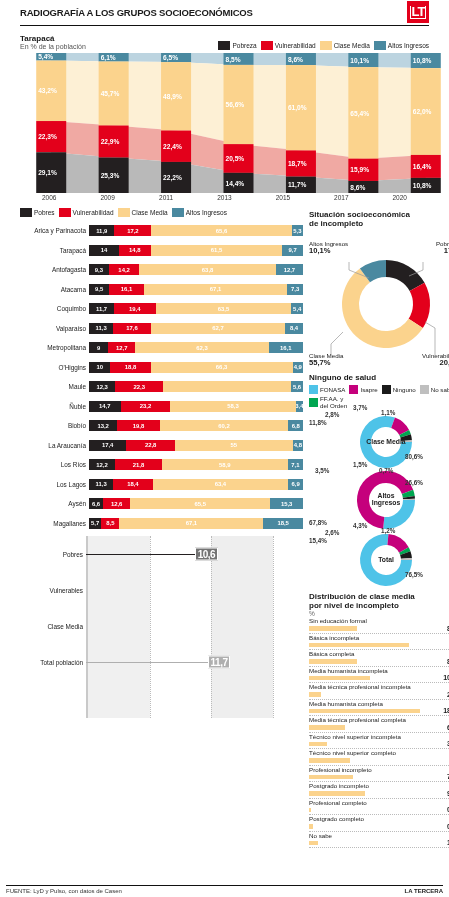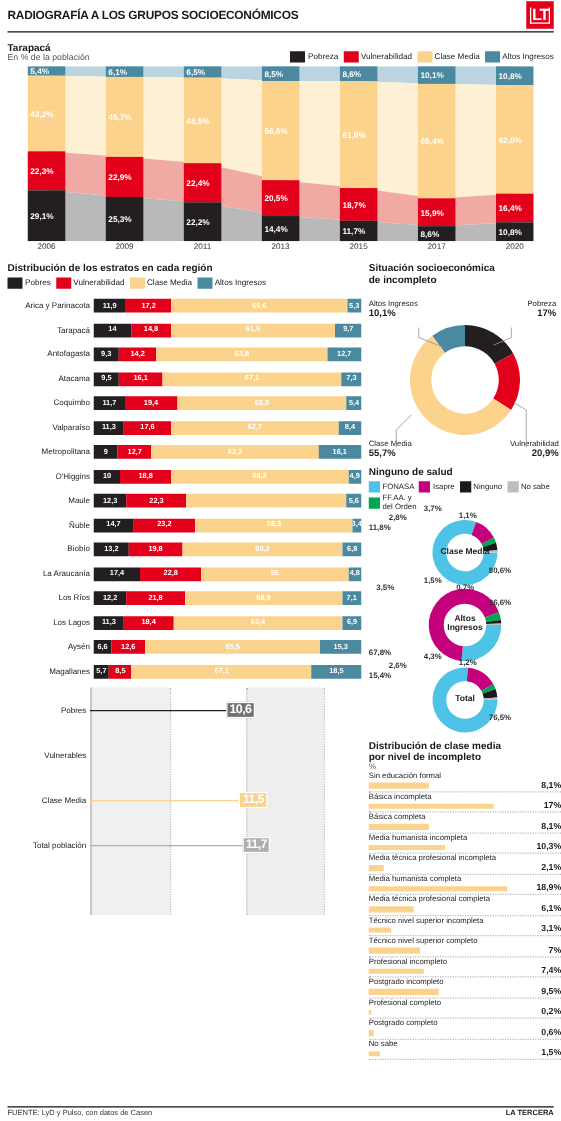--- a/index.html
+++ b/index.html
@@ -4,21 +4,21 @@
 <style>
   * { box-sizing: border-box; margin:0; padding:0; }
   html,body { width:449px; height:897px; }
   body {
     font-family: "Liberation Sans", sans-serif;
     background:#ffffff;
     color:#1a1a1a;
     font-size:7px;
     -webkit-font-smoothing:antialiased;
   }
-  .page { position:relative; width:449px; height:897px; overflow:hidden; padding:0 6px; }
+  .page { position:relative; width:449px; height:897px; overflow:hidden; padding:0 20px; }
 
   
   .hdr { position:relative; height:26px; border-bottom:1.5px solid #111; display:flex; align-items:center; }
   .hdr-title { font-size:9.5px; font-weight:bold; letter-spacing:-0.2px; }
   .lt-logo { position:absolute; right:0; top:1px; width:22px; height:22px; background:#E3001B;
              color:#fff; font-weight:bold; font-size:13px; display:flex; align-items:center;
              justify-content:center; letter-spacing:-1px; }
   .lt-logo span { border:1.2px solid #fff; border-top:none; padding:0 1px; line-height:12px;}
 
   
@@ -199,21 +199,20 @@
       <div>2011</div>
       <div>2013</div>
       <div>2015</div>
       <div>2017</div>
       <div>2020</div>
     </div>
 
   <div class="cols">
 
     <div class="colL">
-      <div class="sec-title">Distribución de los estratos en cada región</div>
       <div class="legend" style="margin-top:3px" id="reg-legend">
           <div class="legend-item">
             <span class="sw" style="background: rgb(35, 31, 32);"></span>
             <span>Pobres</span>
           </div>
           <div class="legend-item">
             <span class="sw" style="background: rgb(227, 0, 27);"></span>
             <span>Vulnerabilidad</span>
           </div>
           <div class="legend-item">
@@ -387,24 +386,20 @@
               <div class="esc-line">
                 <div class="esc-rule" style="width: 124.637px; background: rgb(35, 31, 32);"></div>
                 <div class="esc-val" style="left: 108.637px; background: #737373;">10,6</div>
               </div>
             </div>
             <div class="esc-row">
               <div class="esc-lab">Vulnerables</div>
             </div>
             <div class="esc-row">
               <div class="esc-lab">Clase Media</div>
-              <div class="esc-line">
-                <div class="esc-rule" style="width: 135.22px; background: rgb(251, 211, 141);"></div>
-                <div class="esc-val" style="left: 119.22px; background: rgb(251, 211, 141); color: rgb(255, 255, 255);">11,5</div>
-              </div>
             </div>
             <div class="esc-row">
               <div class="esc-lab">Total población</div>
               <div class="esc-line">
                 <div class="esc-rule" style="width: 137.571px; background: rgb(175, 175, 175);"></div>
                 <div class="esc-val" style="left: 121.571px; background: rgb(175, 175, 175);">11,7</div>
               </div>
             </div>
           </div>
       </div>

